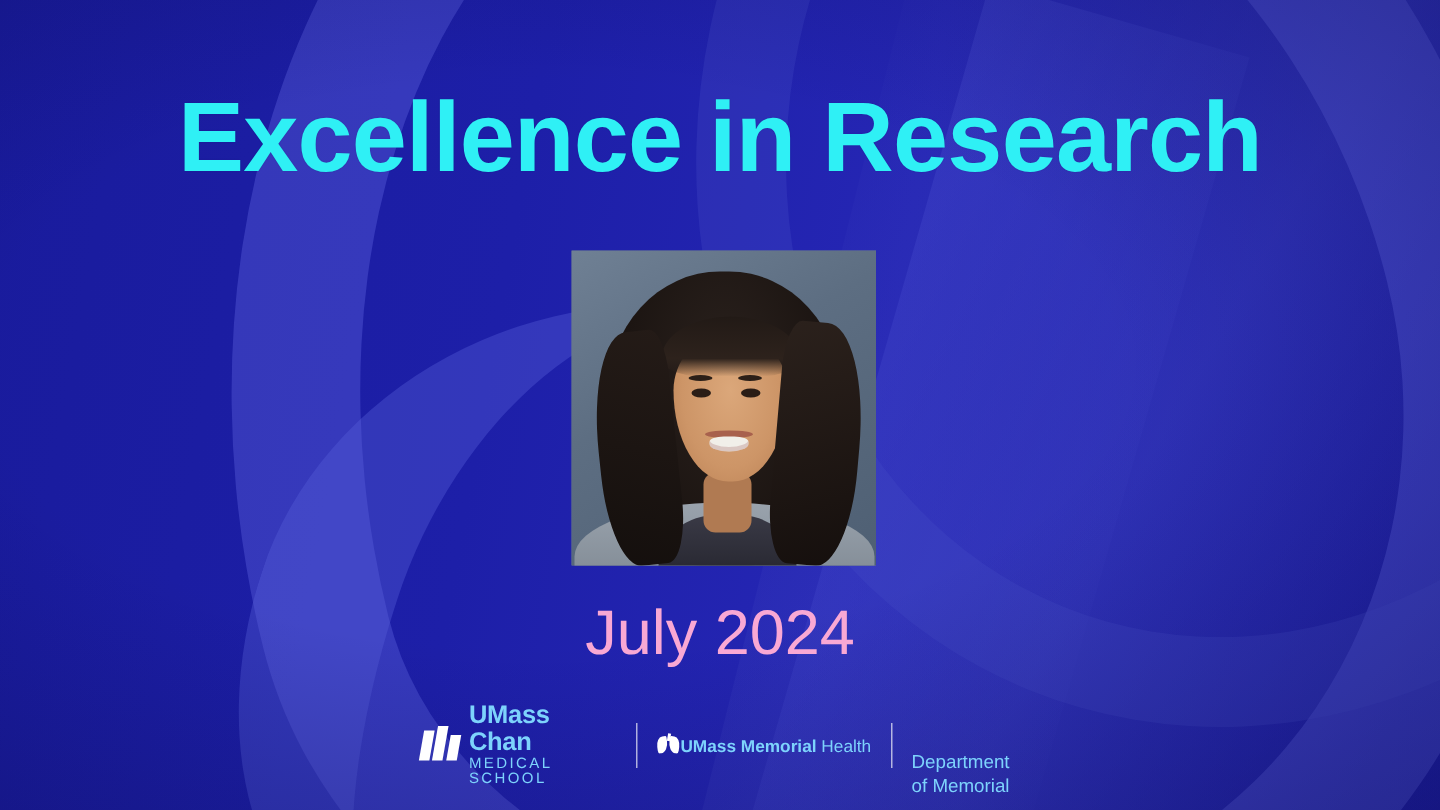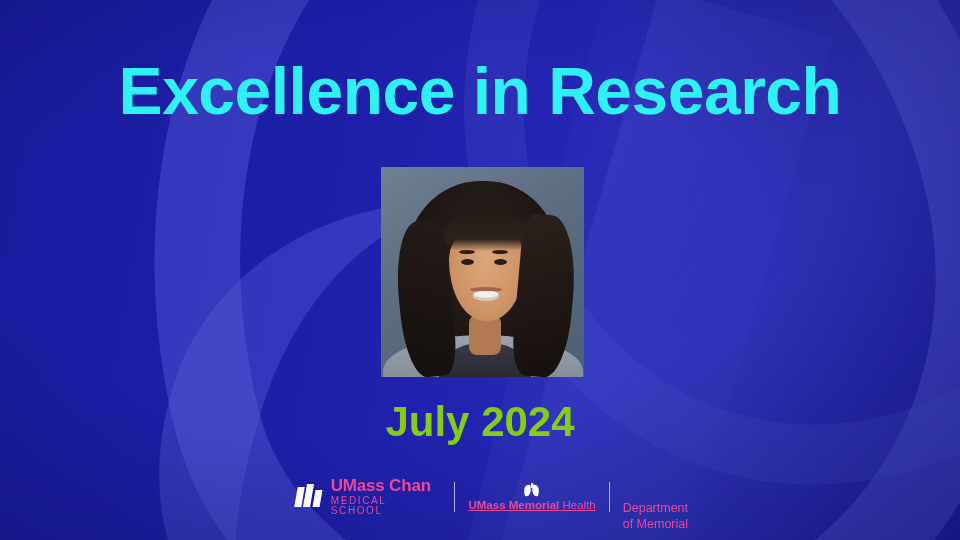--- a/index.html
+++ b/index.html
@@ -222,35 +222,35 @@
     background: #a8614d;
     border-radius: 50%;
   }
   
   .subtitle {
     position: absolute;
     top: 398px;
     left: 0;
     width: 960px;
     text-align: center;
-    color: #84cc16;
+    color: #f9a8d4;
     font-size: 42px;
-    font-weight: bold;
+    font-weight: normal;
     letter-spacing: 0px;
   }
   
   .logo-bar {
     position: absolute;
-    left: 296px;
+    left: 281px;
     top: 477px;
     width: 392px;
     height: 40px;
     display: flex;
     align-items: center;
-    color: #ec4899;
+    color: #7dd3fc;
   }
   .logo-umchan {
     display: flex;
     align-items: center;
     gap: 7px;
   }
   .umchan-mark {
     width: 28px;
     height: 26px;
     position: relative;
@@ -276,24 +276,23 @@
     margin-top: 1px;
   }
   .divider {
     width: 1px;
     height: 30px;
     background: rgba(255,255,255,0.65);
     margin: 0 13px;
   }
   .logo-umm {
     display: flex;
-    flex-direction: column;
-    align-items: center;
+    flex-direction: row;
+    align-items: flex-end;
     line-height: 1.1;
-    text-decoration: underline;
   }
   .umm-mark {
     width: 16px;
     height: 14px;
     position: relative;
     margin-bottom: 2px;
   }
   .umm-mark .leafL, .umm-mark .leafR {
     position: absolute;
     top: 2px;

